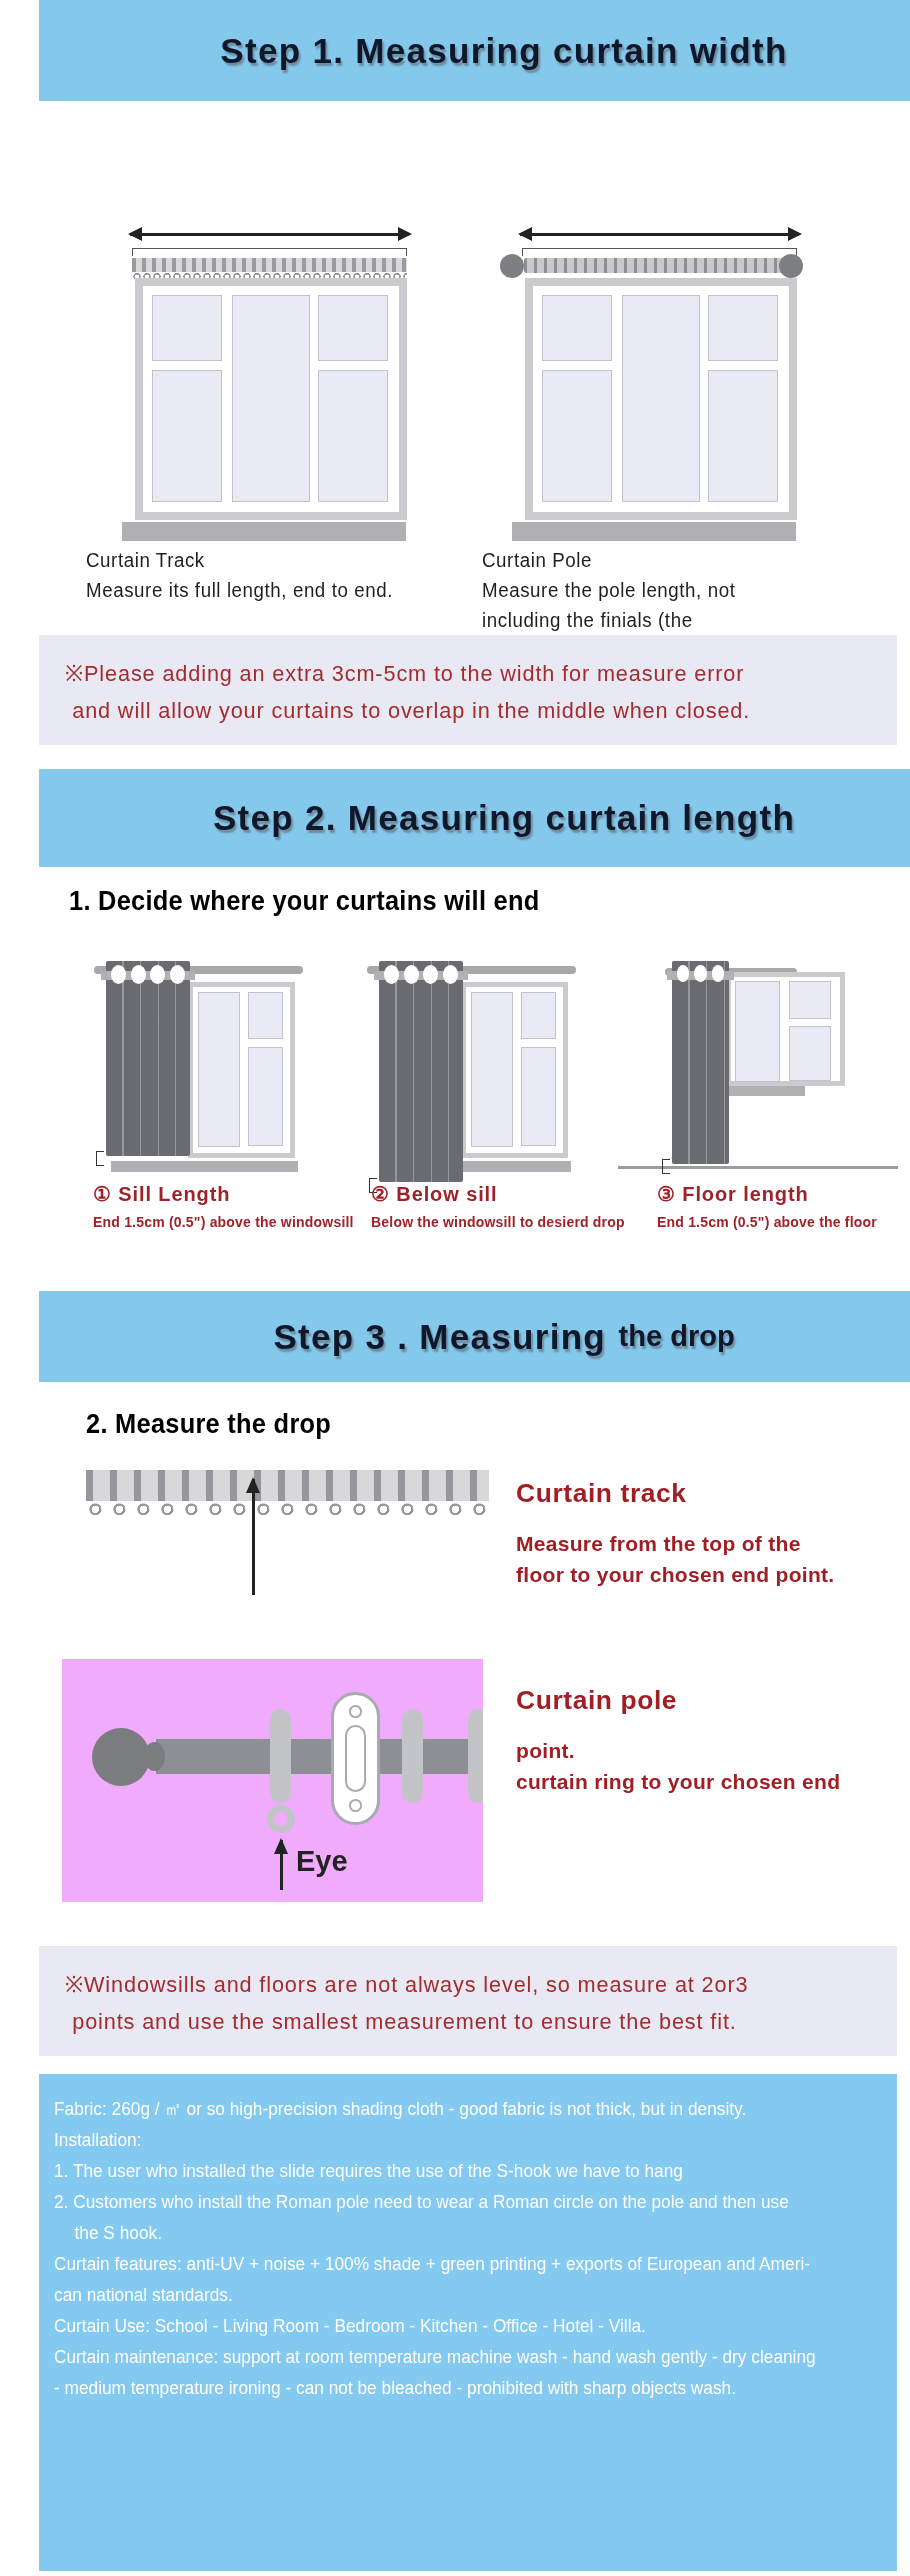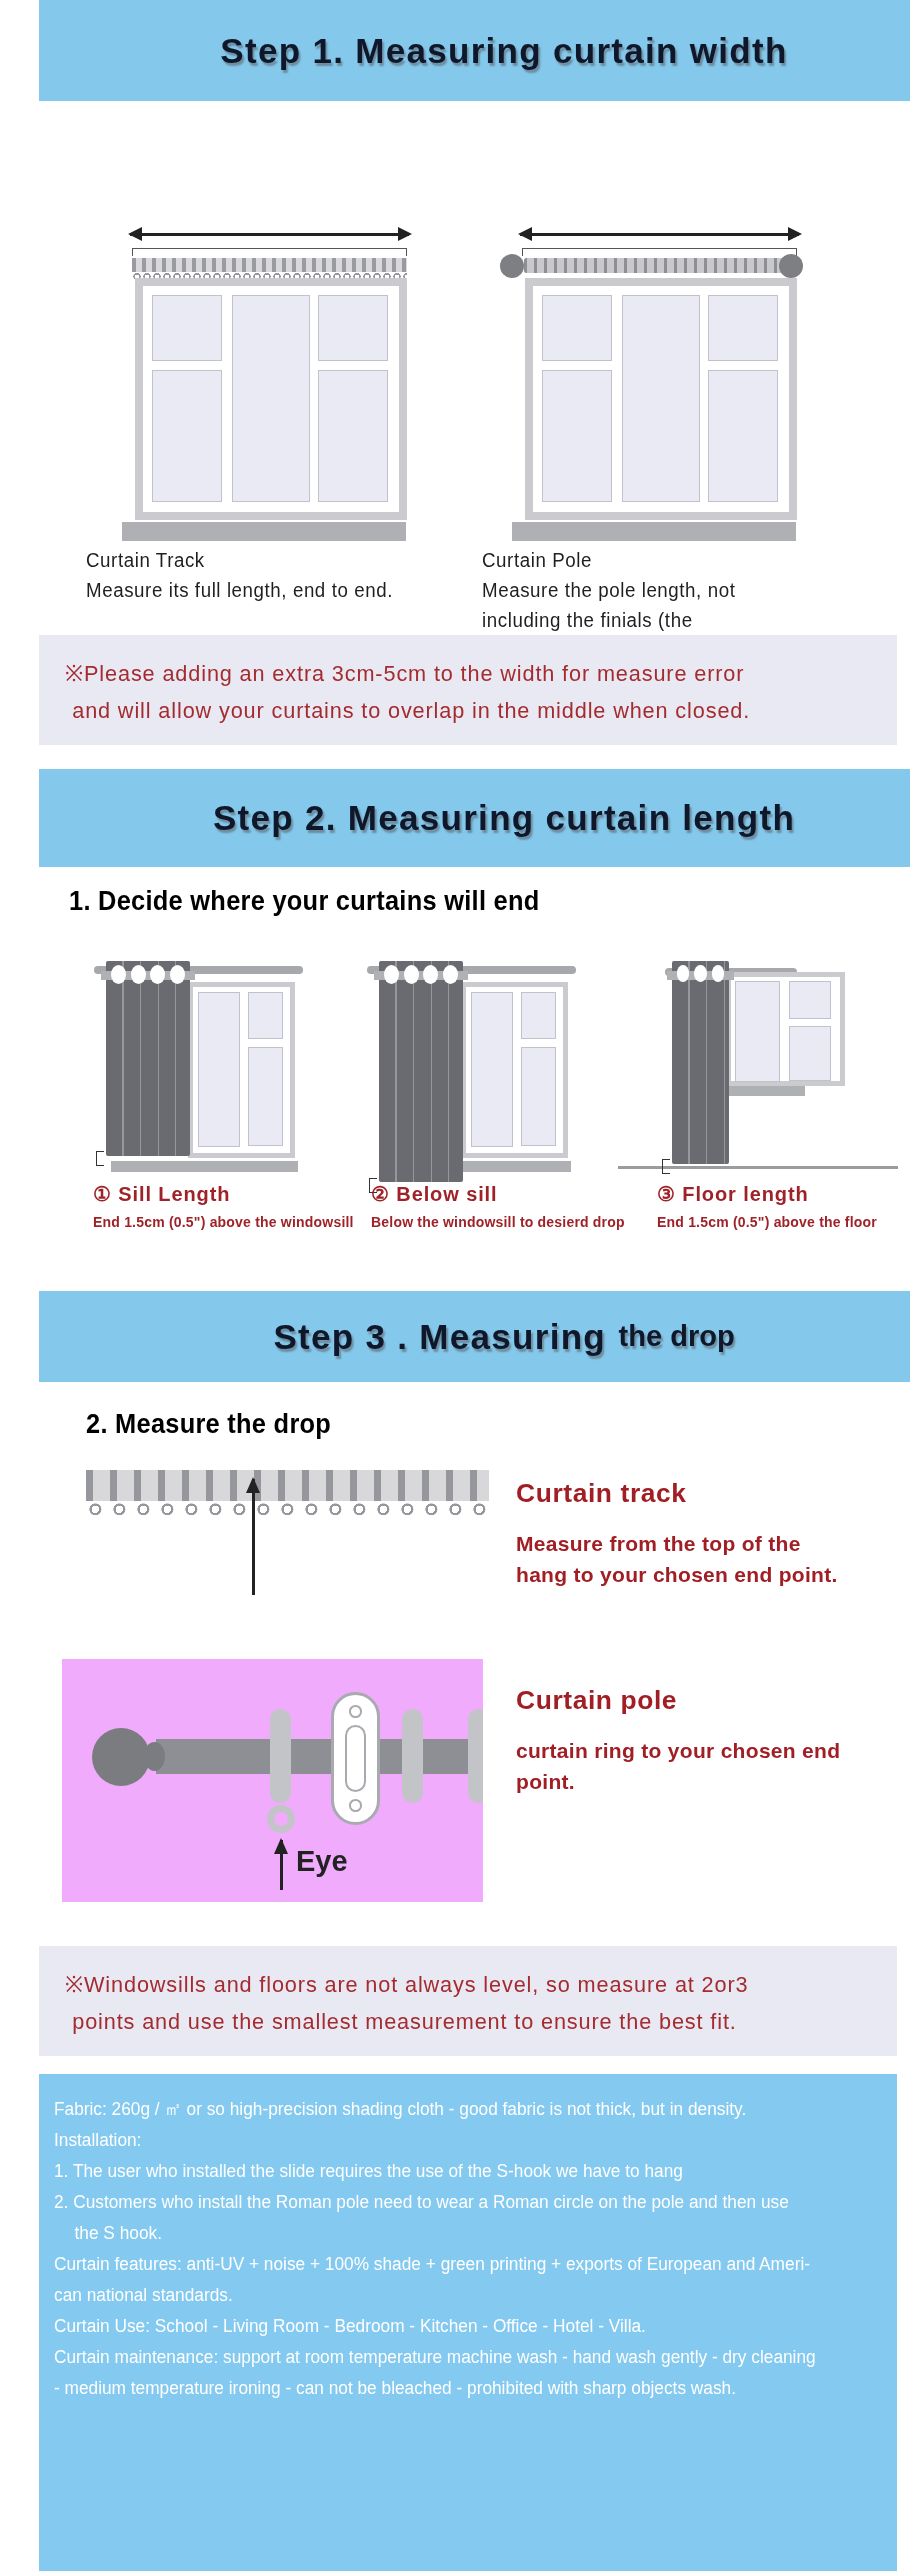--- a/index.html
+++ b/index.html
@@ -257,21 +257,21 @@
   <div class="heading" id="heading3">2. Measure the drop</div>
 
   <div class="track3"></div>
   <div class="hooks3"></div>
   <div class="varrow" id="trackarrow"></div>
 
   <div class="redblock" id="tracktext">
     <div class="rt">Curtain track</div>
     <div class="rb">
       <div>Measure from the top of the</div>
-      <div>hang to your chosen end point.</div>
+      <div>floor to your chosen end point.</div>
     </div>
   </div>
 
   <div class="polebox">
     <div class="pbar"></div>
     <div class="pball"></div>
     <div class="pneck"></div>
     <div class="pring pr1"></div>
     <div class="pring pr2"></div>
     <div class="pring pr3"></div>
@@ -281,22 +281,22 @@
       <div class="bdot bd2"></div>
     </div>
     <div class="peye"></div>
     <div class="varrow" id="polearrow"></div>
     <div class="eyelabel">Eye</div>
   </div>
 
   <div class="redblock" id="poletext">
     <div class="rt">Curtain pole</div>
     <div class="rb">
+      <div>point.</div>
       <div>curtain ring to your chosen end</div>
-      <div>point.</div>
     </div>
   </div>
 
   <div class="note" id="note2">
     <div class="cond">※Windowsills and floors are not always level, so measure at 2or3</div>
     <div class="cond in2">points and use the smallest measurement to ensure the best fit.</div>
   </div>
 
   <div class="info">
     <div class="cond">Fabric: 260g / ㎡ or so high-precision shading cloth - good fabric is not thick, but in density.</div>

